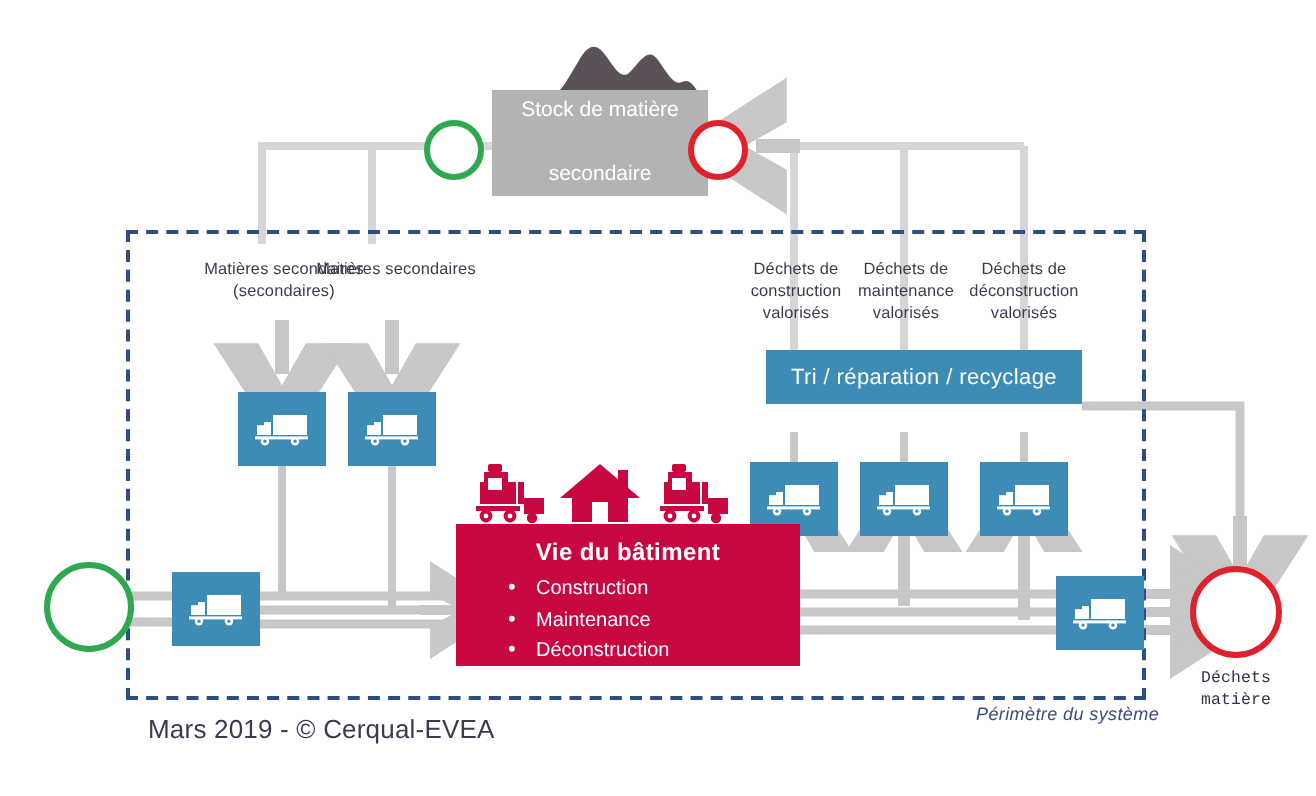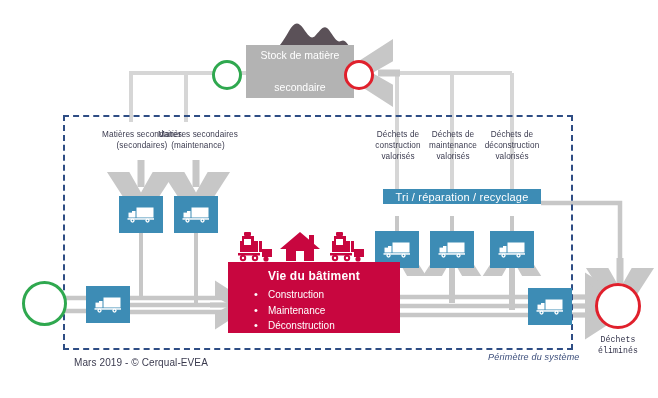--- a/index.html
+++ b/index.html
@@ -71,21 +71,21 @@
   }
   .perimeter-label{
     position:absolute;
     font-size:9px;
     font-style:italic;
     color:#3b4d7a;
     letter-spacing:.2px;
   }
   .footer{
     position:absolute;
-    font-size:10px;
+    font-size:13px;
     color:#3b3b4f;
     letter-spacing:.1px;
   }
 
   .title-red{
     font-size:12px;
     font-weight:bold;
     text-align:center;
     margin-top:7px;
     letter-spacing:.2px;
@@ -204,40 +204,39 @@
 
   <div class="circle green" style="left:212px;top:60px;width:30px;height:30px;"></div>
   <div class="circle red" style="left:344px;top:60px;width:30px;height:30px;"></div>
 
   <div class="caption" style="left:90px;top:129px;width:104px;">
     <div>Matières secondaires</div>
     <div>(secondaires)</div>
   </div>
   <div class="caption" style="left:146px;top:129px;width:104px;">
     <div>Matières secondaires</div>
-    <div>(maintenance)</div>
   </div>
 
   <div class="caption" style="left:360px;top:129px;width:76px;">
     <div>Déchets de</div>
     <div>construction</div>
     <div>valorisés</div>
   </div>
   <div class="caption" style="left:415px;top:129px;width:76px;">
     <div>Déchets de</div>
     <div>maintenance</div>
     <div>valorisés</div>
   </div>
   <div class="caption" style="left:474px;top:129px;width:76px;">
     <div>Déchets de</div>
     <div>déconstruction</div>
     <div>valorisés</div>
   </div>
 
-  <div class="box-blue lbl" style="left:383px;top:189px;width:158px;height:15px;">
+  <div class="box-blue lbl" style="left:383px;top:175px;width:158px;height:27px;">
     <span>Tri / réparation / recyclage</span>
   </div>
 
   <div class="box-blue" style="left:119px;top:196px;width:44px;height:37px;">
     <svg style="position:absolute;left:7px;top:9px;width:30px;height:19px;" viewBox="0 0 30 19">
       <rect x="10.5" y="2.5" width="17" height="10" fill="#ffffff"></rect>
       <path d="M2.5,6 L9.5,6 L9.5,12.5 L2.5,12.5 Z" fill="#ffffff"></path>
       <rect x="2" y="5" width="4" height="2.6" fill="#3d8cb5"></rect>
       <rect x="1.5" y="13.2" width="26.5" height="1.5" fill="#ffffff"></rect>
       <circle cx="6.5" cy="15.6" r="2.1" fill="#ffffff"></circle>
@@ -373,18 +372,18 @@
       <li>Maintenance</li>
       <li>Déconstruction</li>
     </ul>
   </div>
 
   <div class="circle green" style="left:22px;top:281px;width:45px;height:45px;"></div>
 
   <div class="circle red" style="left:595px;top:283px;width:46px;height:46px;"></div>
   <div class="caption dark" style="left:583px;top:334px;width:70px;font-family:Liberation Mono, monospace;">
     <div>Déchets</div>
-    <div>éliminés</div>
+    <div>matière</div>
   </div>
 
   <div class="footer" style="left:74px;top:357px;">Mars 2019 - © Cerqual-EVEA</div>
 
 </div>
 
 </body></html>

